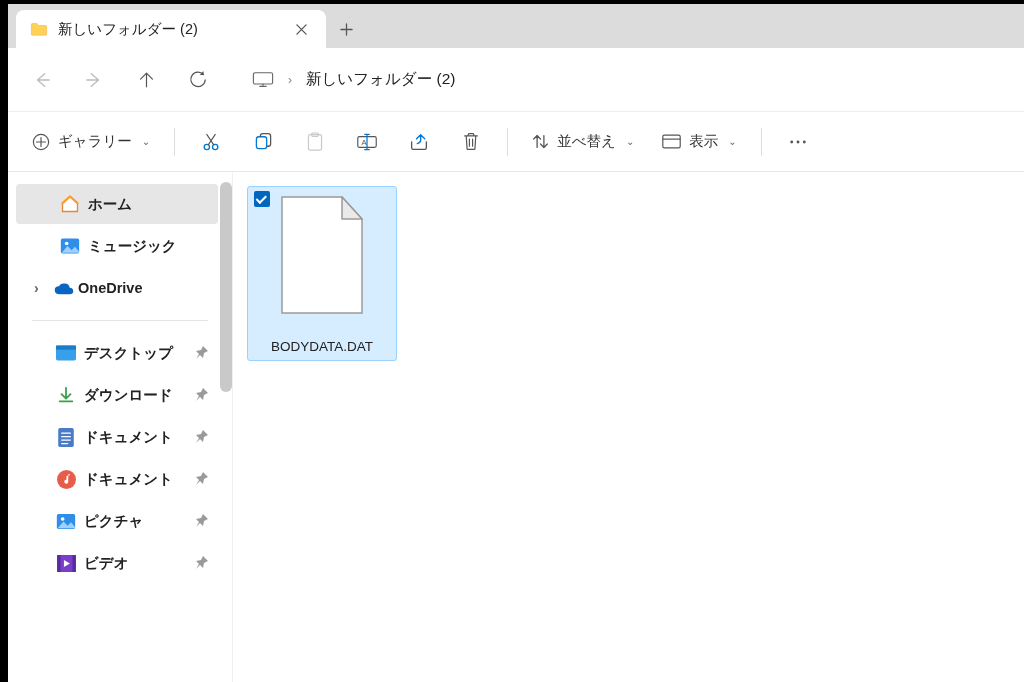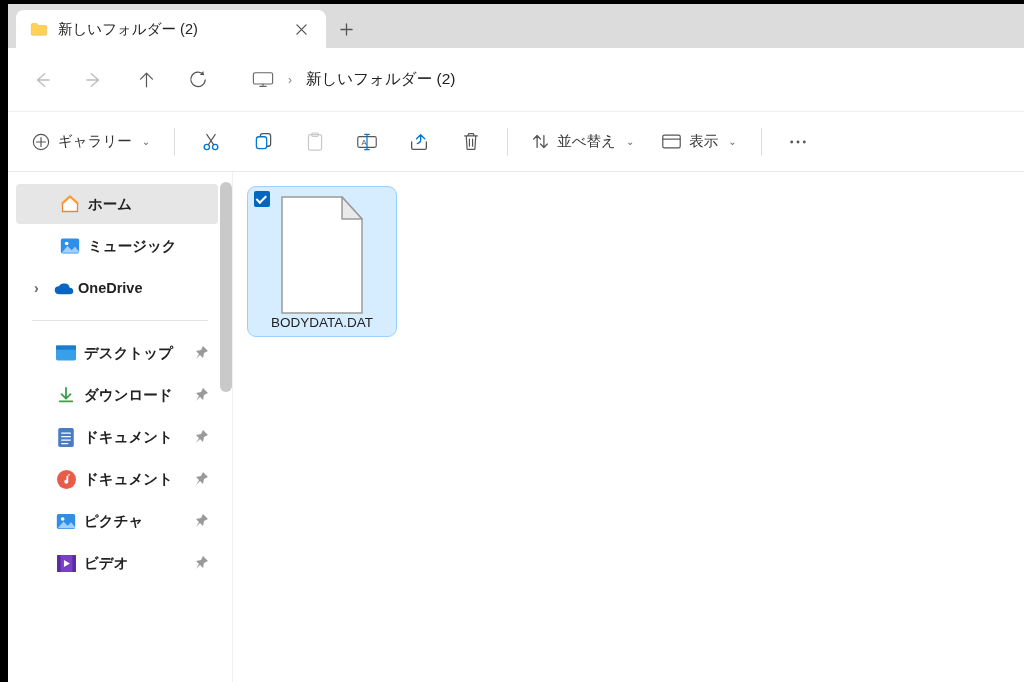--- a/index.html
+++ b/index.html
@@ -39,21 +39,21 @@
     .side-item.expandable::before { content:"›"; position:absolute; left:18px; color:#666; font-size:14px; }
     .side-item .ico { position:absolute; left:44px; width:20px; height:20px; display:flex; align-items:center; justify-content:center; }
     .side-item span.label { margin-left:22px; }
     .side-sep { height:1px; background:#e4e4e4; margin:12px 24px; }
     .side-item .pin { position:absolute; right:8px; width:16px; height:16px; }
     .side-quick { padding-left:46px; }
     .side-quick .ico { left:40px; }
     
     
     .content { flex:1; padding:14px; background:#fff; border-left:1px solid #f0f0f0; }
-    .file-item { width:150px; padding:8px 4px 6px; border:1px solid #99d1ff; background:#d6ecff; border-radius:9px; display:flex; flex-direction:column; align-items:center; gap:0; cursor:pointer; position:relative; }
+    .file-item { width:150px; padding:8px 4px 6px; border:1px solid #99d1ff; background:#d6ecff; border-radius:3px; display:flex; flex-direction:column; align-items:center; gap:24px; cursor:pointer; position:relative; }
     .file-check { position:absolute; top:4px; left:6px; width:16px; height:16px; background:#0067c0; border-radius:2px; display:flex; align-items:center; justify-content:center; }
     .file-check::after { content:""; width:8px; height:4px; border-left:2px solid #fff; border-bottom:2px solid #fff; transform:rotate(-45deg) translate(0,-1px); }
     .file-icon { width:100px; height:120px; position:relative; }
     .file-name { font-size:13.5px; color:#222; text-align:center; word-break:break-all; }
     
     svg { display:block; }
   </style>
 </head>
 <body>
 

